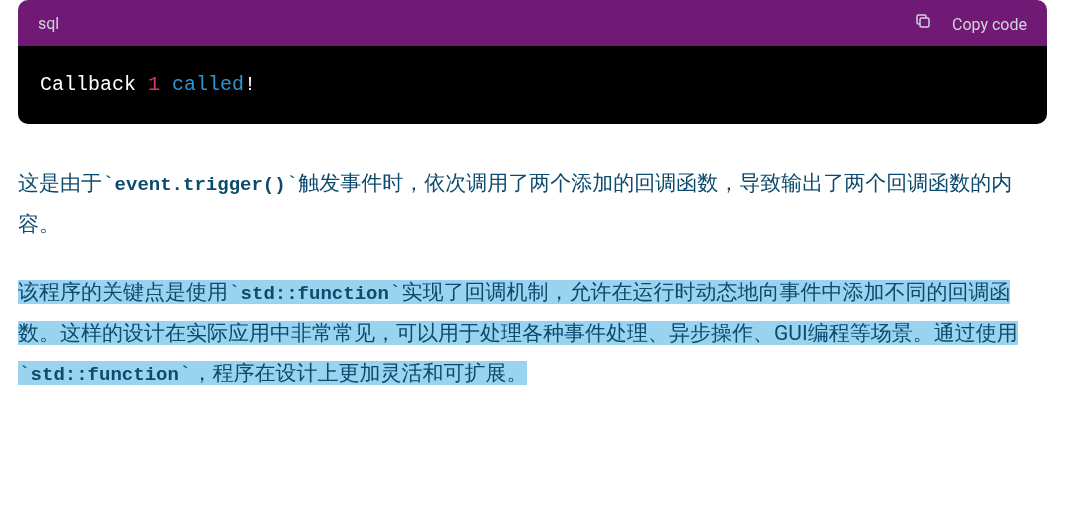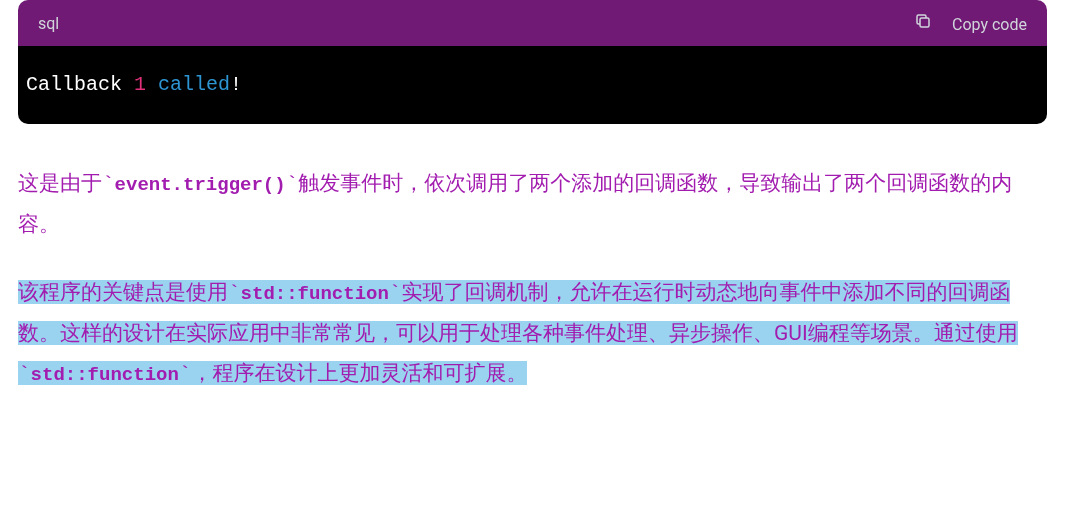--- a/index.html
+++ b/index.html
@@ -43,36 +43,36 @@
   }
   .copy-btn svg {
     width: 18px;
     height: 18px;
     stroke: #d1d5db;
     fill: none;
     stroke-width: 2;
   }
   .code-body {
     background: #000000;
-    padding: 22px 8px;
+    padding: 22px 22px;
     font-family: "SFMono-Regular", Consolas, "Liberation Mono", Menlo, monospace;
     font-size: 20px;
     line-height: 1.7;
     color: #ffffff;
   }
   .code-line {
     white-space: pre;
   }
   .tok-white { color: #ffffff; }
   .tok-num { color: #df3079; }
   .tok-kw { color: #2e95d3; }
   .paragraph {
     font-size: 21px;
     line-height: 1.9;
-    color: #a21caf;
+    color: #0c4a6e;
     margin-bottom: 28px;
   }
   .paragraph.highlighted {
     background: #9ad3ef;
     display: inline;
     box-decoration-break: clone;
     -webkit-box-decoration-break: clone;
   }
   .highlight-wrap {
     font-size: 21px;

